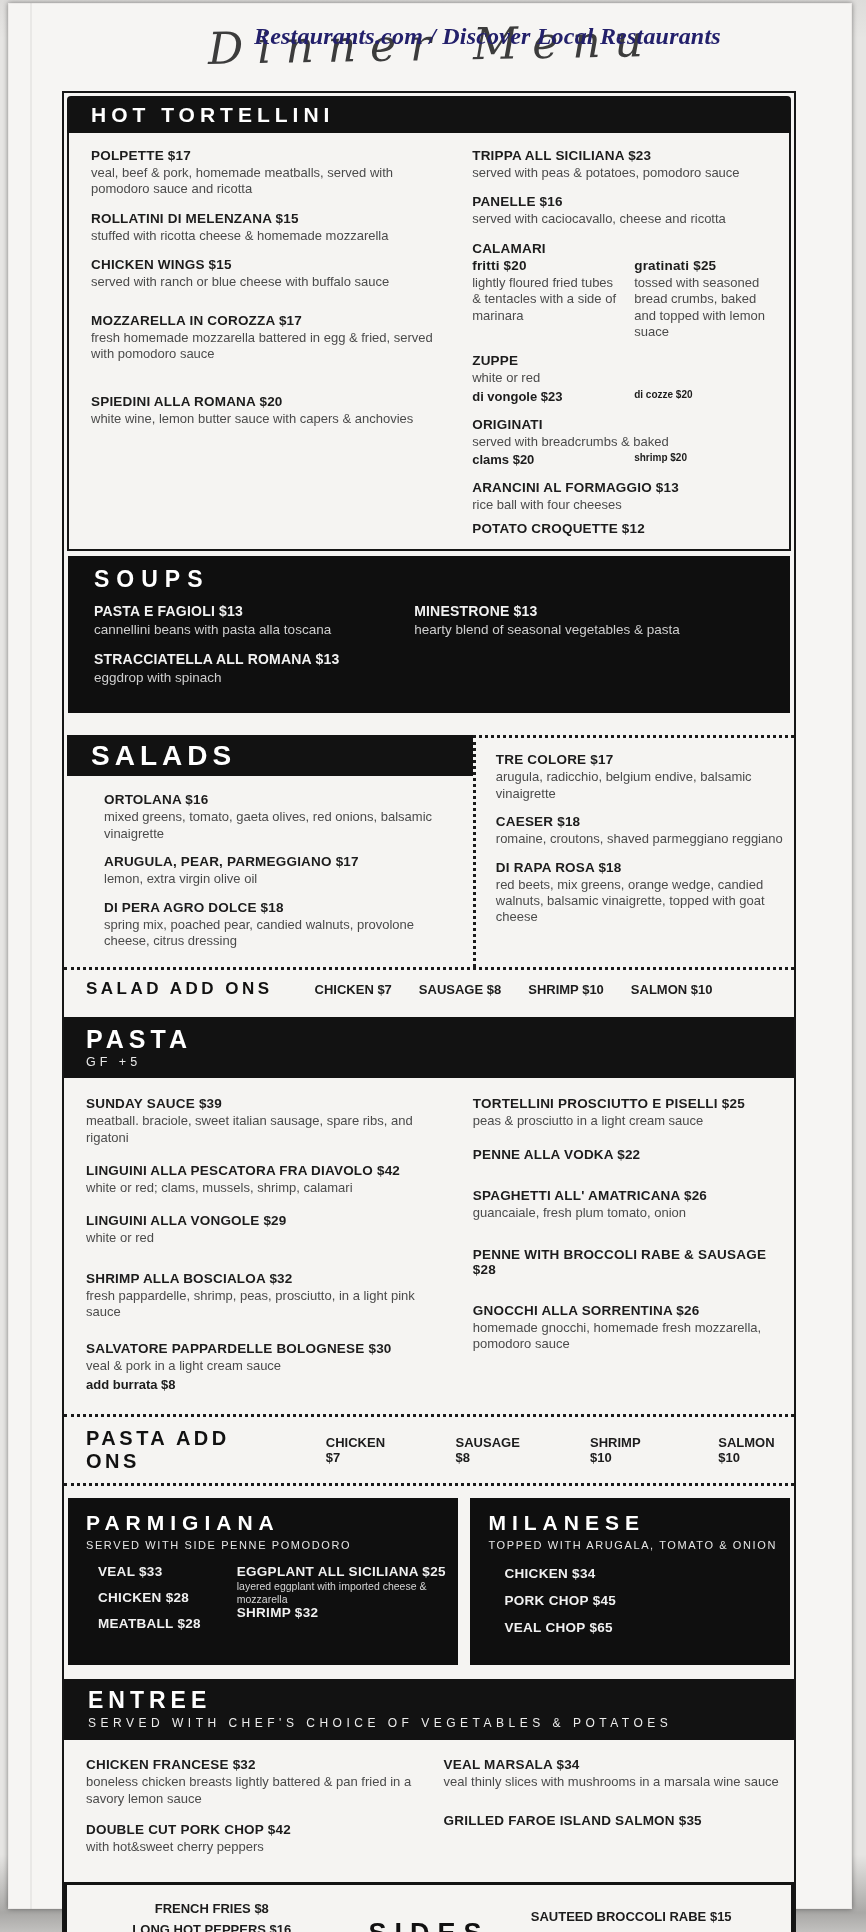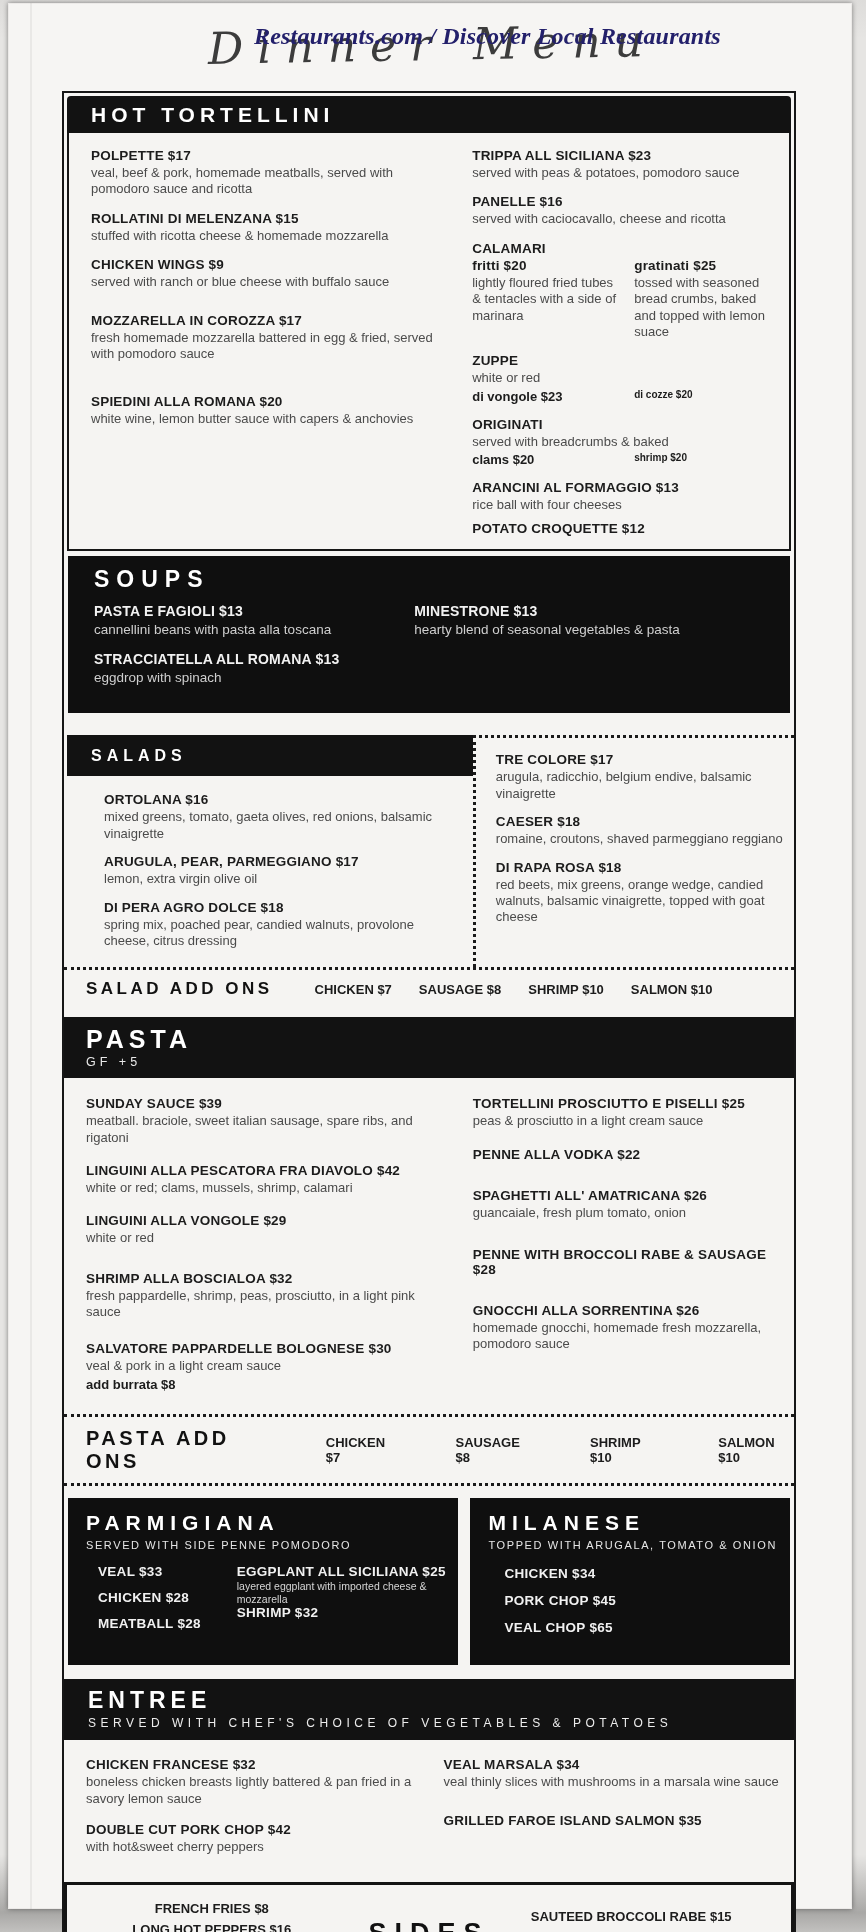--- a/index.html
+++ b/index.html
@@ -52,21 +52,21 @@
   .soups{background:#0f0f0f;color:#fff;margin:5px 4px 0 4px;padding:10px 0 14px 26px;min-height:148px;box-sizing:border-box;}
   .soups-title{font-size:23px;font-weight:bold;letter-spacing:7px;margin-bottom:10px;}
   .soups-cols{display:flex;}
   .soups-left{width:46%;}
   .soups-right{flex:1;}
   .soups .item-name{color:#f2f2f2;font-size:14px;}
   .soups .item-desc{color:#cfcfcf;font-size:13.5px;}
   
   .salads{display:flex;margin-top:22px;}
   .salads-left{width:56%;box-sizing:border-box;}
-  .salads-band{height:41px;line-height:41px;padding-left:24px;font-size:16px;margin-left:3px;}
+  .salads-band{height:41px;line-height:41px;padding-left:24px;font-size:28px;margin-left:3px;}
   .salads-items{padding:16px 30px 6px 40px;}
   .salads-right{width:44%;box-sizing:border-box;border-left:3px dotted #1a1a1a;border-top:3px dotted #1a1a1a;padding:14px 10px 0 20px;}
   .salads .item{margin-bottom:12px;}
   
   .addons{border-top:3px dotted #1a1a1a;display:flex;align-items:center;padding:9px 0 18px 22px;}
   .addons-label{font-weight:bold;letter-spacing:3.5px;color:#111;}
   .salad-addons .addons-label{font-size:17px;margin-right:42px;}
   .addons-item{font-weight:bold;font-size:13px;color:#1c1c1c;}
   .salad-addons .addons-item{margin-right:27px;}
   .pasta-addons{border-bottom:3px dotted #1a1a1a;margin-top:4px;padding:10px 0 10px 22px;}
@@ -134,21 +134,21 @@
       <div class="col app-left">
         <div class="item">
           <div class="item-name">POLPETTE $17</div>
           <div class="item-desc">veal, beef &amp; pork, homemade meatballs, served with pomodoro sauce and ricotta</div>
         </div>
         <div class="item">
           <div class="item-name">ROLLATINI DI MELENZANA $15</div>
           <div class="item-desc">stuffed with ricotta cheese &amp; homemade mozzarella</div>
         </div>
         <div class="item" style="margin-bottom:22px">
-          <div class="item-name">CHICKEN WINGS $9</div>
+          <div class="item-name">CHICKEN WINGS $15</div>
           <div class="item-desc">served with ranch or blue cheese with buffalo sauce</div>
         </div>
         <div class="item" style="margin-bottom:32px">
           <div class="item-name">MOZZARELLA IN COROZZA $17</div>
           <div class="item-desc">fresh homemade mozzarella battered in egg &amp; fried, served with pomodoro sauce</div>
         </div>
         <div class="item">
           <div class="item-name">SPIEDINI ALLA ROMANA $20</div>
           <div class="item-desc">white wine, lemon butter sauce with capers &amp; anchovies</div>
         </div>

